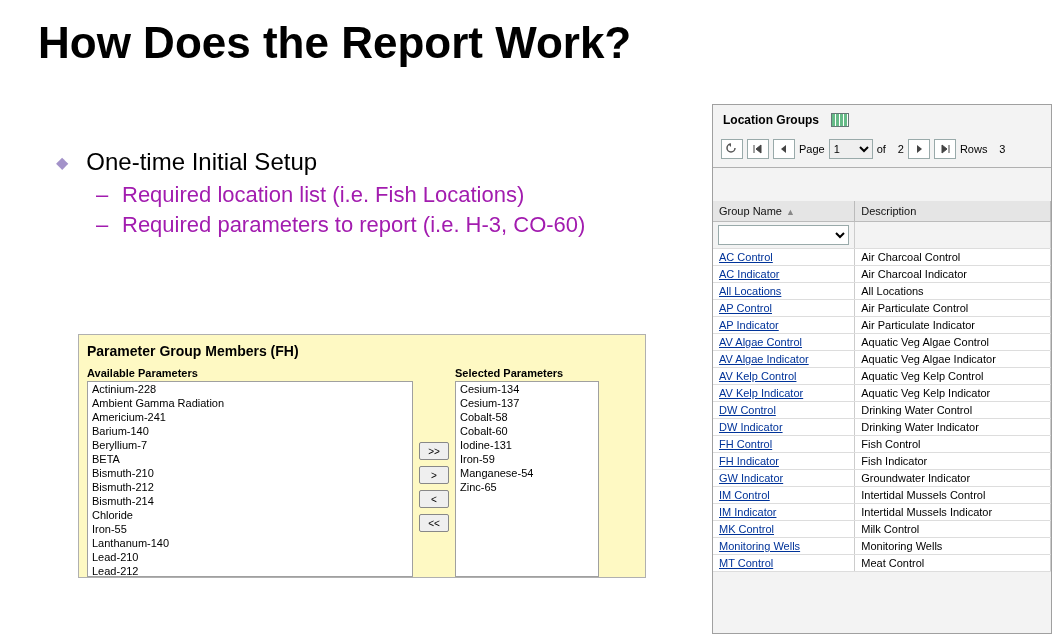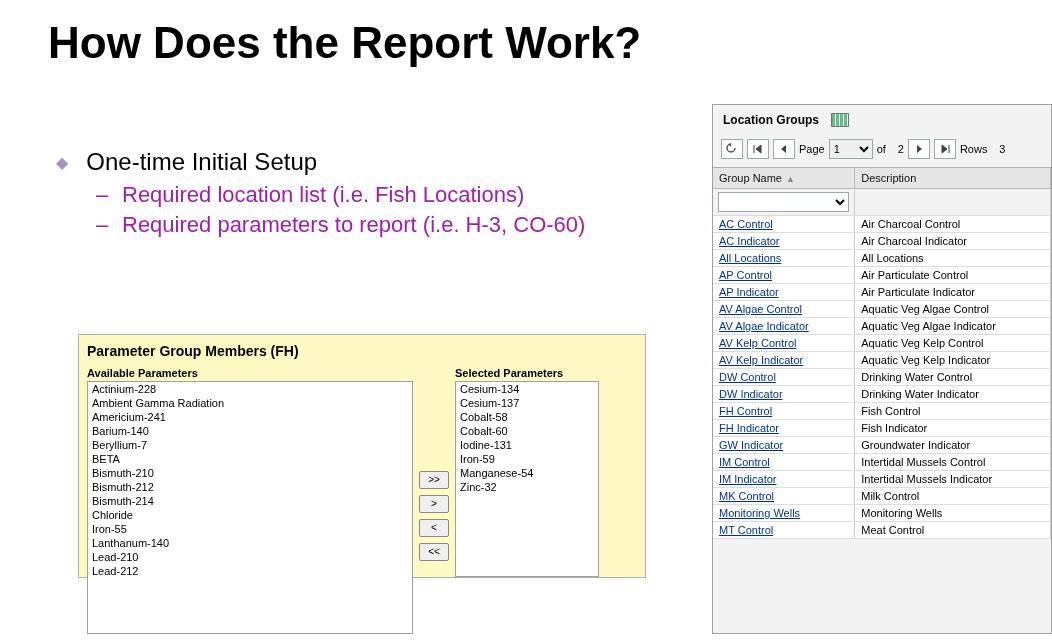--- a/index.html
+++ b/index.html
@@ -9,21 +9,21 @@
       background: #fff;
       width: 1052px;
       height: 641px;
       overflow: hidden;
       position: relative;
     }
     .slide-title {
       font-size: 44px;
       font-weight: 700;
       color: #000;
-      margin: 18px 0 24px 48px;
+      margin: 18px 0 24px 38px;
     }
     .bullet-area {
       position: absolute;
       left: 56px;
       top: 148px;
       width: 640px;
     }
     .bullet-main {
       display: flex;
       align-items: baseline;
@@ -79,21 +79,21 @@
       font-weight: bold;
       margin-bottom: 2px;
     }
     .listbox {
       background: #fff;
       border: 1px solid #a0a0a0;
       overflow-y: auto;
       font-family: Arial, sans-serif;
       font-size: 11px;
     }
-    .listbox.avail { width: 326px; height: 253px; }
+    .listbox.avail { width: 326px; height: 196px; }
     .listbox.sel { width: 144px; height: 196px; }
     .lb-item { padding: 1px 4px; }
     .transfer-col {
       display: flex;
       flex-direction: column;
       justify-content: center;
       gap: 6px;
       padding: 0 2px;
       margin-top: 30px;
     }
@@ -163,20 +163,21 @@
       border: 1px solid #9aa;
     }
     .nowrap { white-space: nowrap; }
     .lg-tablewrap {
       border-top: 1px solid #b0b0b0;
     }
     table.lg-table {
       border-collapse: collapse;
       width: 100%;
       font-size: 11px;
+      margin-top: 33px;
     }
     .lg-table th {
       text-align: left;
       font-weight: normal;
       background: #e5e5e5;
       border-right: 1px solid #bbb;
       border-bottom: 1px solid #bbb;
       padding: 4px 6px;
       color: #111;
     }
@@ -254,21 +255,21 @@
     <div class="param-list-block">
       <div class="list-label">Selected Parameters</div>
       <div class="listbox sel" id="sel-list">
           <div class="lb-item">Cesium-134</div>
           <div class="lb-item">Cesium-137</div>
           <div class="lb-item">Cobalt-58</div>
           <div class="lb-item">Cobalt-60</div>
           <div class="lb-item">Iodine-131</div>
           <div class="lb-item">Iron-59</div>
           <div class="lb-item">Manganese-54</div>
-          <div class="lb-item">Zinc-32</div>
+          <div class="lb-item">Zinc-65</div>
         </div>
     </div>
   </div>
 </div>
 
 <div class="locgroups">
   <div class="lg-header">
     <span class="lg-title">Location Groups</span>
     <span class="lg-hicon"></span>
   </div>

